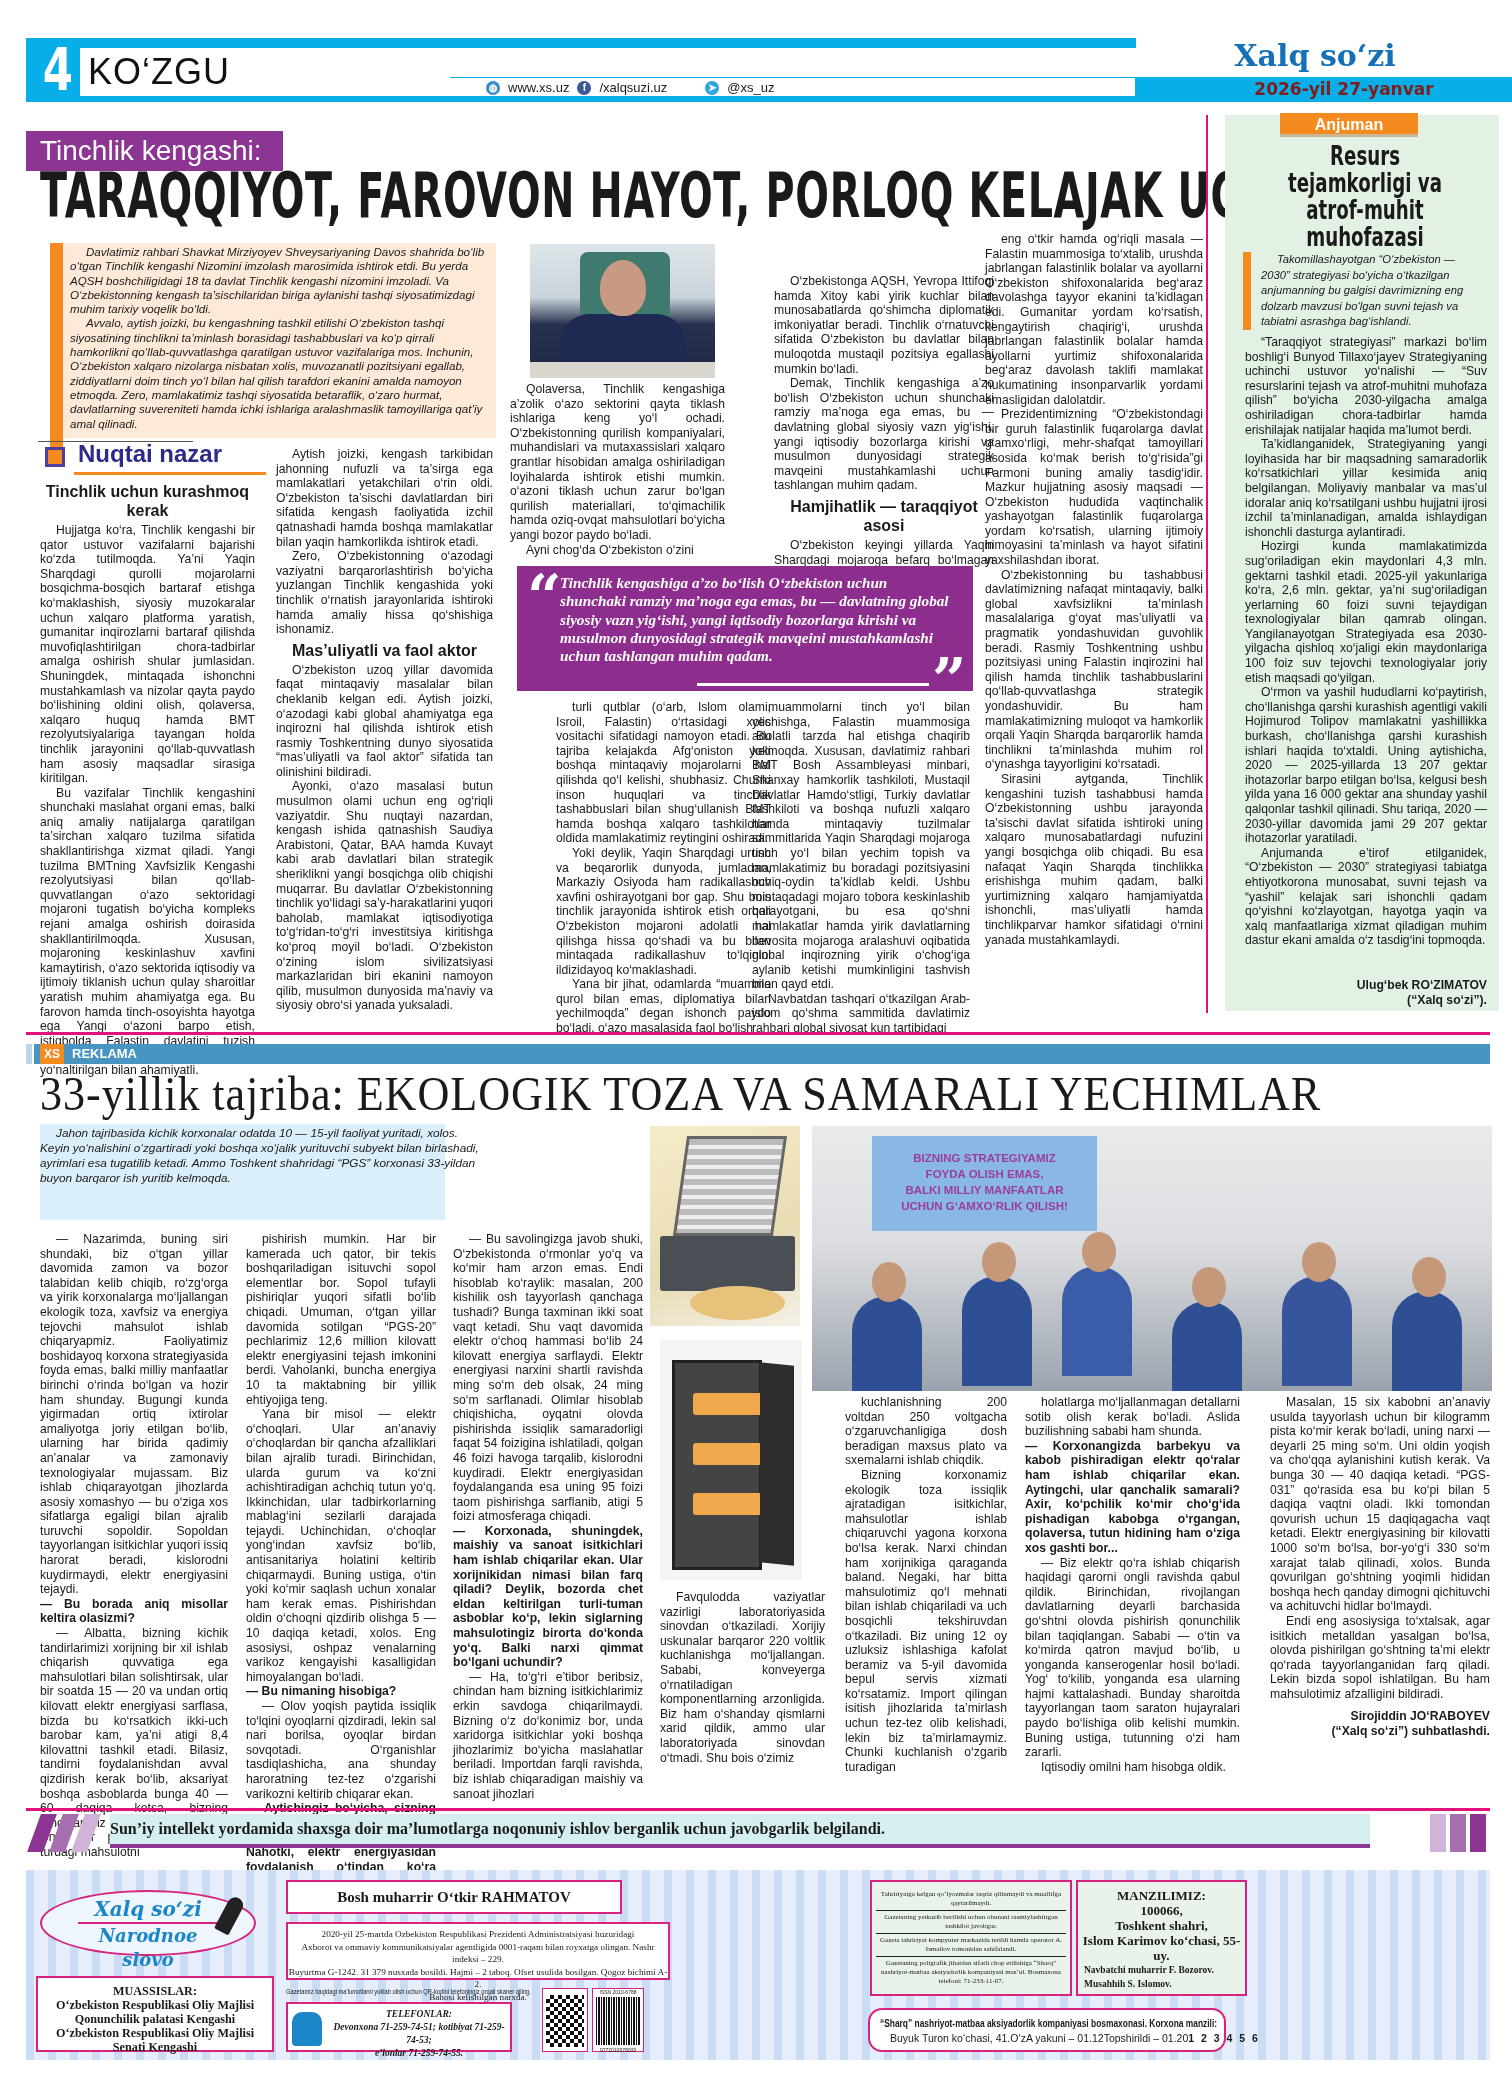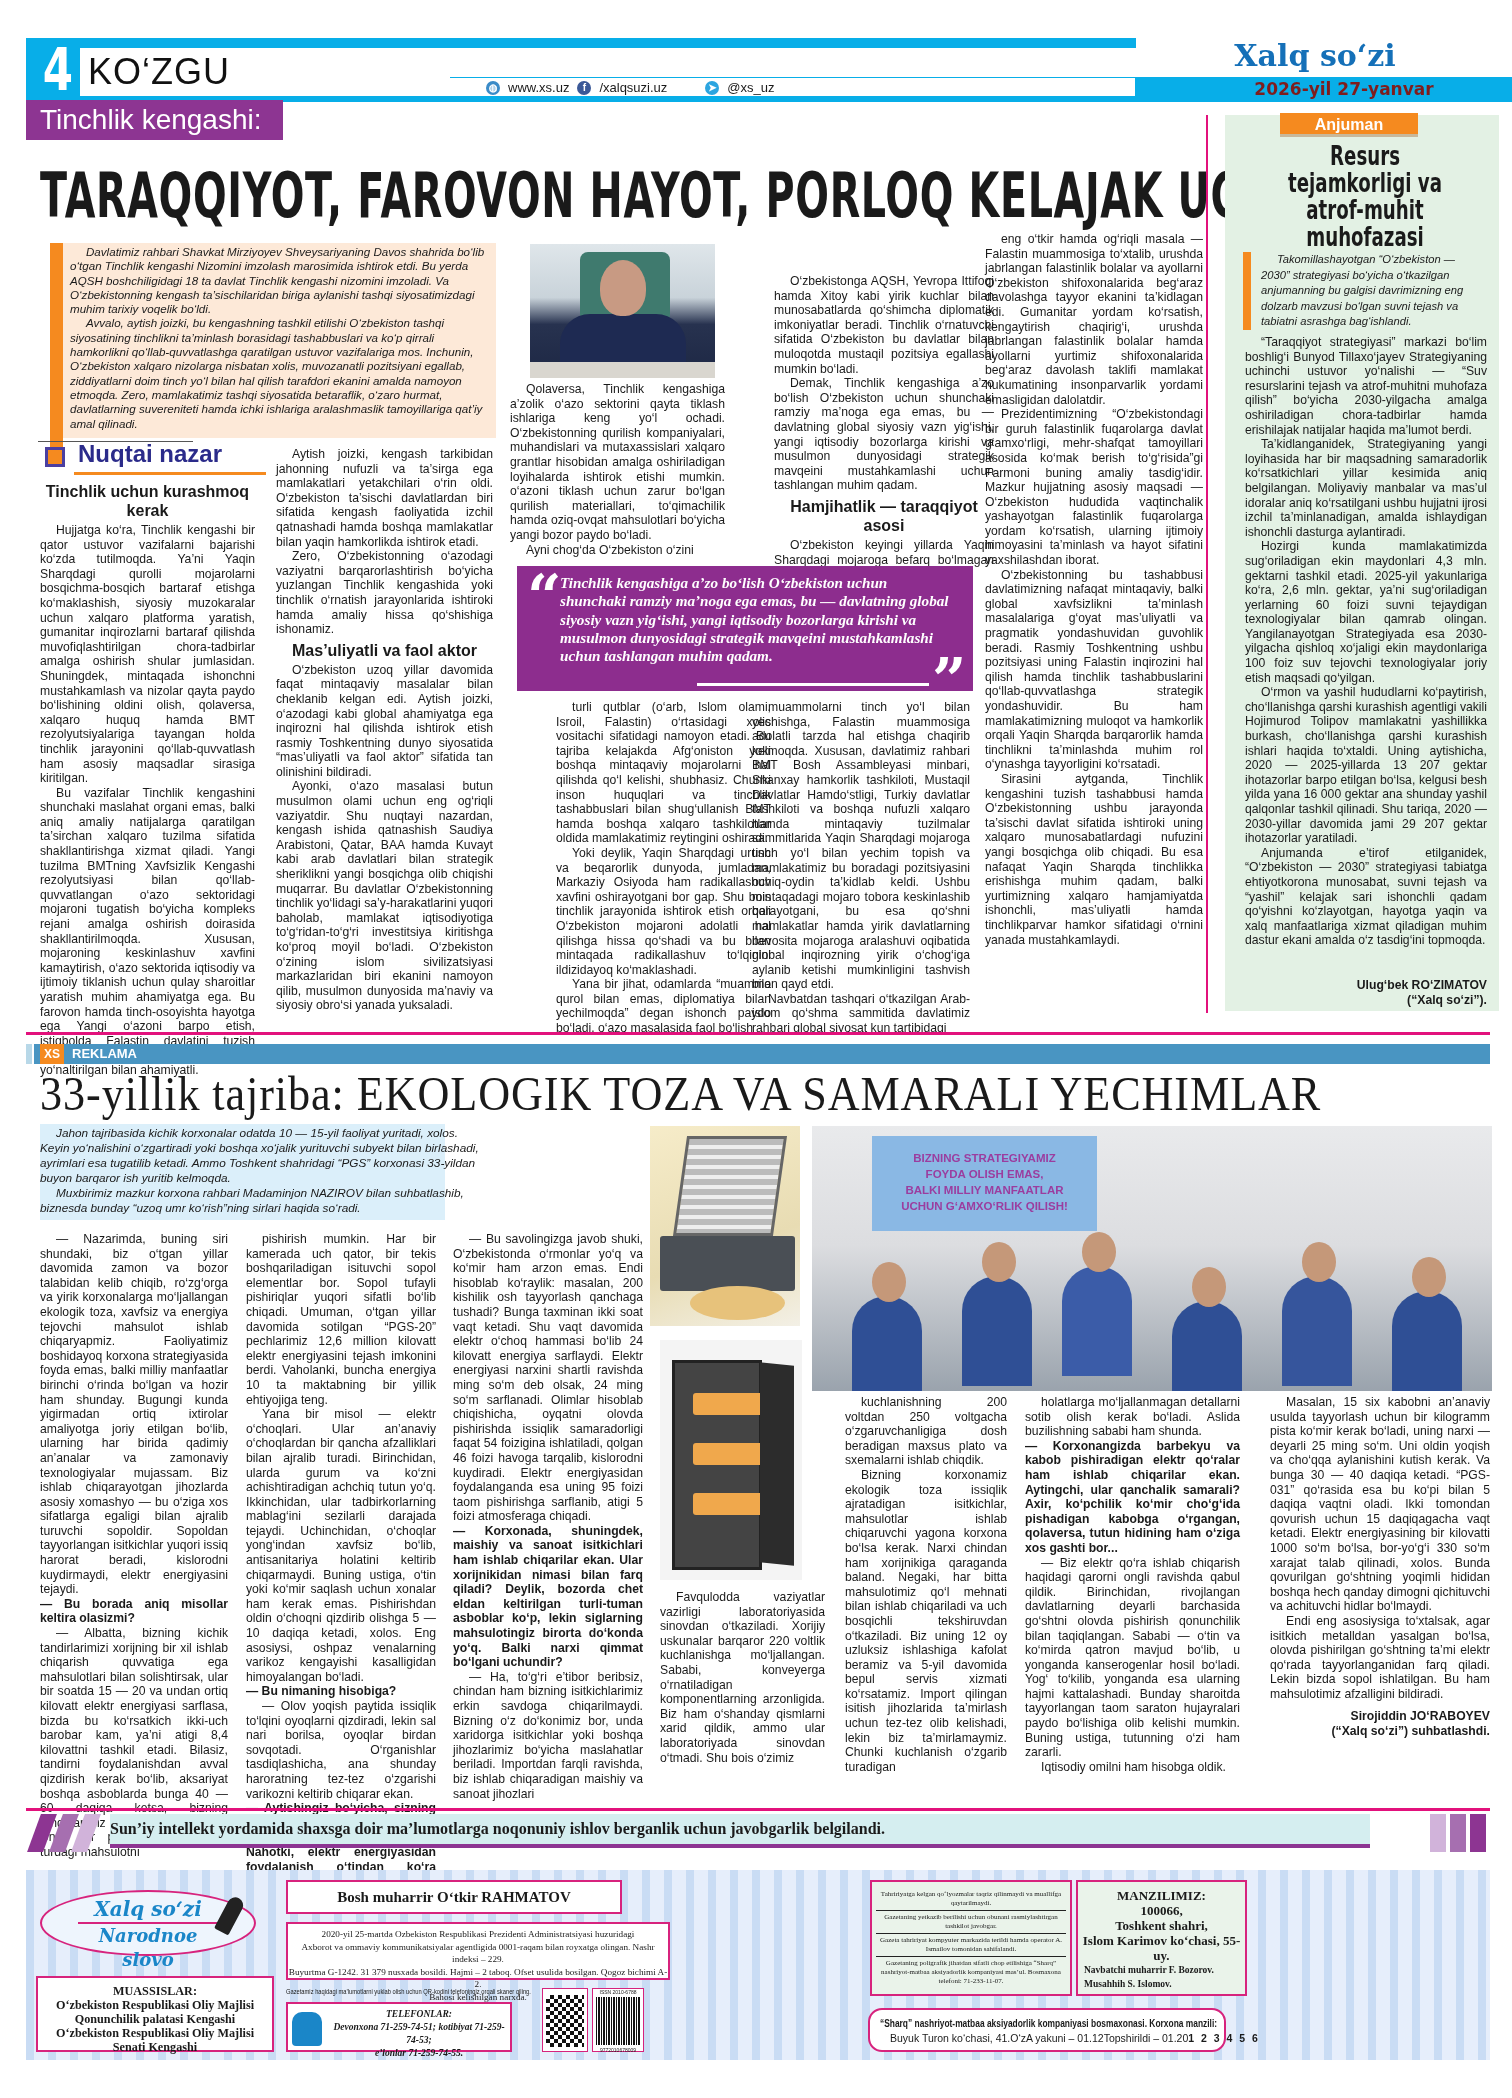--- a/index.html
+++ b/index.html
@@ -11,21 +11,21 @@
   #mast-bar { left: 26px; top: 38px; width: 1110px; height: 64px; background: #08aee8; }
   #mast-white { left: 80px; top: 48px; width: 1056px; height: 48px; background: #fff; }
   #page-num { left: 36px; top: 38px; width: 44px; height: 64px; color: #fff; font-family: "DejaVu Sans", sans-serif; font-weight: bold; font-size: 58px; line-height: 64px; text-align: center; transform: scaleX(0.75); }
   #section-name { left: 88px; top: 52px; font-size: 36px; line-height: 40px; color: #111; letter-spacing: 1px; }
   #social-line { left: 450px; top: 77px; width: 686px; height: 22px; border-top: 1px solid #08aee8; border-bottom: 2px solid #08aee8; font-size: 13px; line-height: 20px; display: flex; align-items: center; gap: 8px; padding-left: 36px; }
   .soc-ico { display: inline-block; width: 14px; height: 14px; border-radius: 50%; color: #fff; font-size: 10px; line-height: 14px; text-align: center; font-weight: bold; }
   #brand { left: 1140px; top: 38px; width: 350px; height: 40px; text-align: center; font-family: "DejaVu Serif", serif; font-weight: bold; font-size: 30px; color: #1570b8; }
   #date-bar { left: 1135px; top: 77px; width: 418px; height: 25px; background: #08aee8; color: #7f1d1d; font-family: "DejaVu Sans", sans-serif; font-weight: bold; font-size: 17px; line-height: 25px; text-align: center; }
 
   
-  #kicker { left: 26px; top: 100px; width: 257px; height: 40px; background: #8d3592; color: #fff; font-size: 28px; line-height: 40px; padding-left: 14px; }
+  #kicker { left: 26px; top: 131px; width: 257px; height: 40px; background: #8d3592; color: #fff; font-size: 28px; line-height: 40px; padding-left: 14px; }
   #headline { left: 40px; top: 160px; width: 1150px; font-family: "DejaVu Sans", sans-serif; font-weight: bold; font-size: 62px; line-height: 72px; transform: scaleX(0.64); transform-origin: left top; white-space: nowrap; letter-spacing: 1px; }
   #lead-box { left: 50px; top: 243px; width: 446px; height: 195px; background: #fde9d8; }
   #lead-bar { left: 50px; top: 243px; width: 13px; height: 210px; background: #f58a1f; }
   #lead-text { left: 70px; top: 245px; width: 425px; font-style: italic; font-size: 11.6px; line-height: 14.3px; }
   #lead-text p { text-indent: 16px; }
 
   #nuqtai-rule { left: 38px; top: 441px; width: 155px; height: 1px; background: #555; }
   #nuqtai-square { left: 45px; top: 447px; width: 20px; height: 20px; background: #f58a1f; border: 3px solid #4b3fa0; }
   #nuqtai-title { left: 78px; top: 440px; font-size: 24px; font-weight: bold; color: #2b2b8a; }
   #nuqtai-underline { left: 74px; top: 472px; width: 192px; height: 3px; background: #f58a1f; }
@@ -244,21 +244,20 @@
 
 <div class="abs" id="rek-bar"></div>
 <div class="abs" id="rek-stripe"></div>
 <div class="abs" id="rek-xs">XS</div>
 <div class="abs" id="rek-label">REKLAMA</div>
 <div class="abs" id="rek-head">33-yillik tajriba: EKOLOGIK TOZA VA SAMARALI YECHIMLAR</div>
 
 <div class="abs" id="rek-lead-box"></div>
 <div class="abs" id="rek-lead">
   <p>Jahon tajribasida kichik korxonalar odatda 10 — 15-yil faoliyat yuritadi, xolos. Keyin yo‘nalishini o‘zgartiradi yoki boshqa xo‘jalik yurituvchi subyekt bilan birlashadi, ayrimlari esa tugatilib ketadi. Ammo Toshkent shahridagi “PGS” korxonasi 33-yildan buyon barqaror ish yuritib kelmoqda.</p>
-  <p>Muxbirimiz mazkur korxona rahbari Madaminjon NAZIROV bilan suhbatlashib, biznesda bunday “uzoq umr ko‘rish”ning sirlari haqida so‘radi.</p>
 </div>
 
 <div class="abs" id="oven-photo">
   <div class="lid"></div>
     <div class="base"></div>
     <div class="food"></div>
 </div>
 <div class="abs" id="class-photo">
   <div id="banner">
     <div>BIZNING STRATEGIYAMIZ</div>

